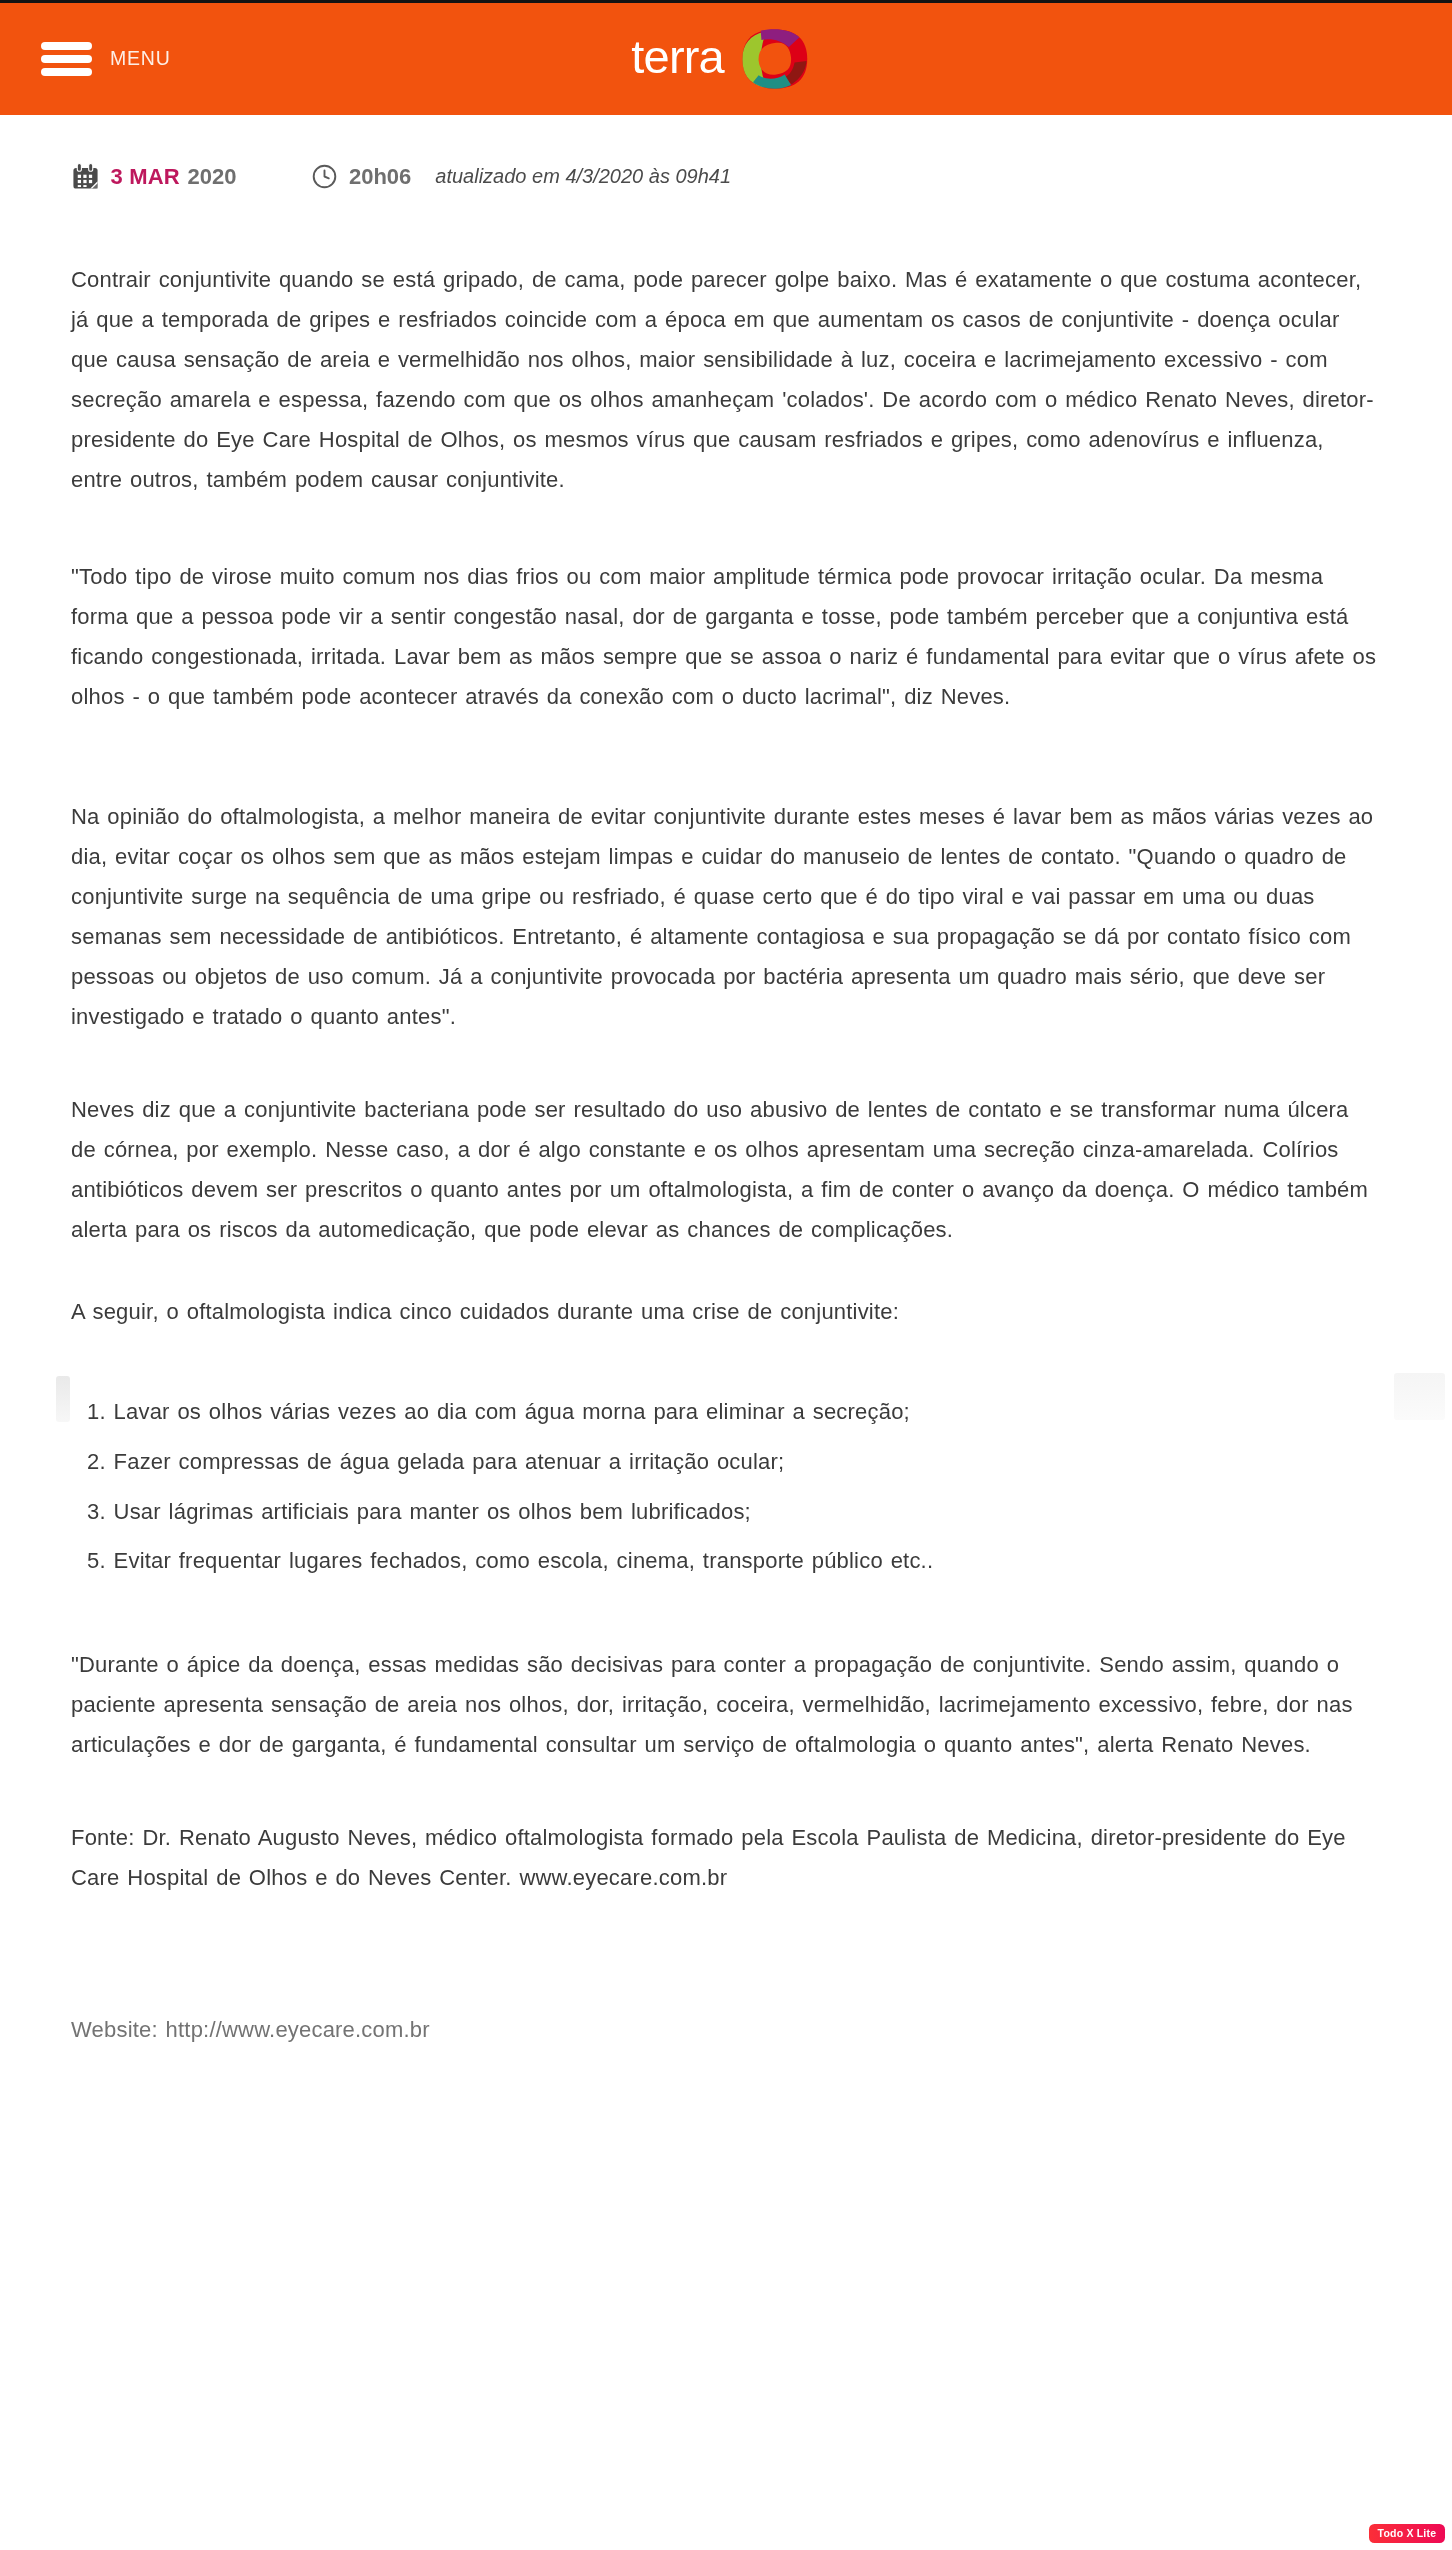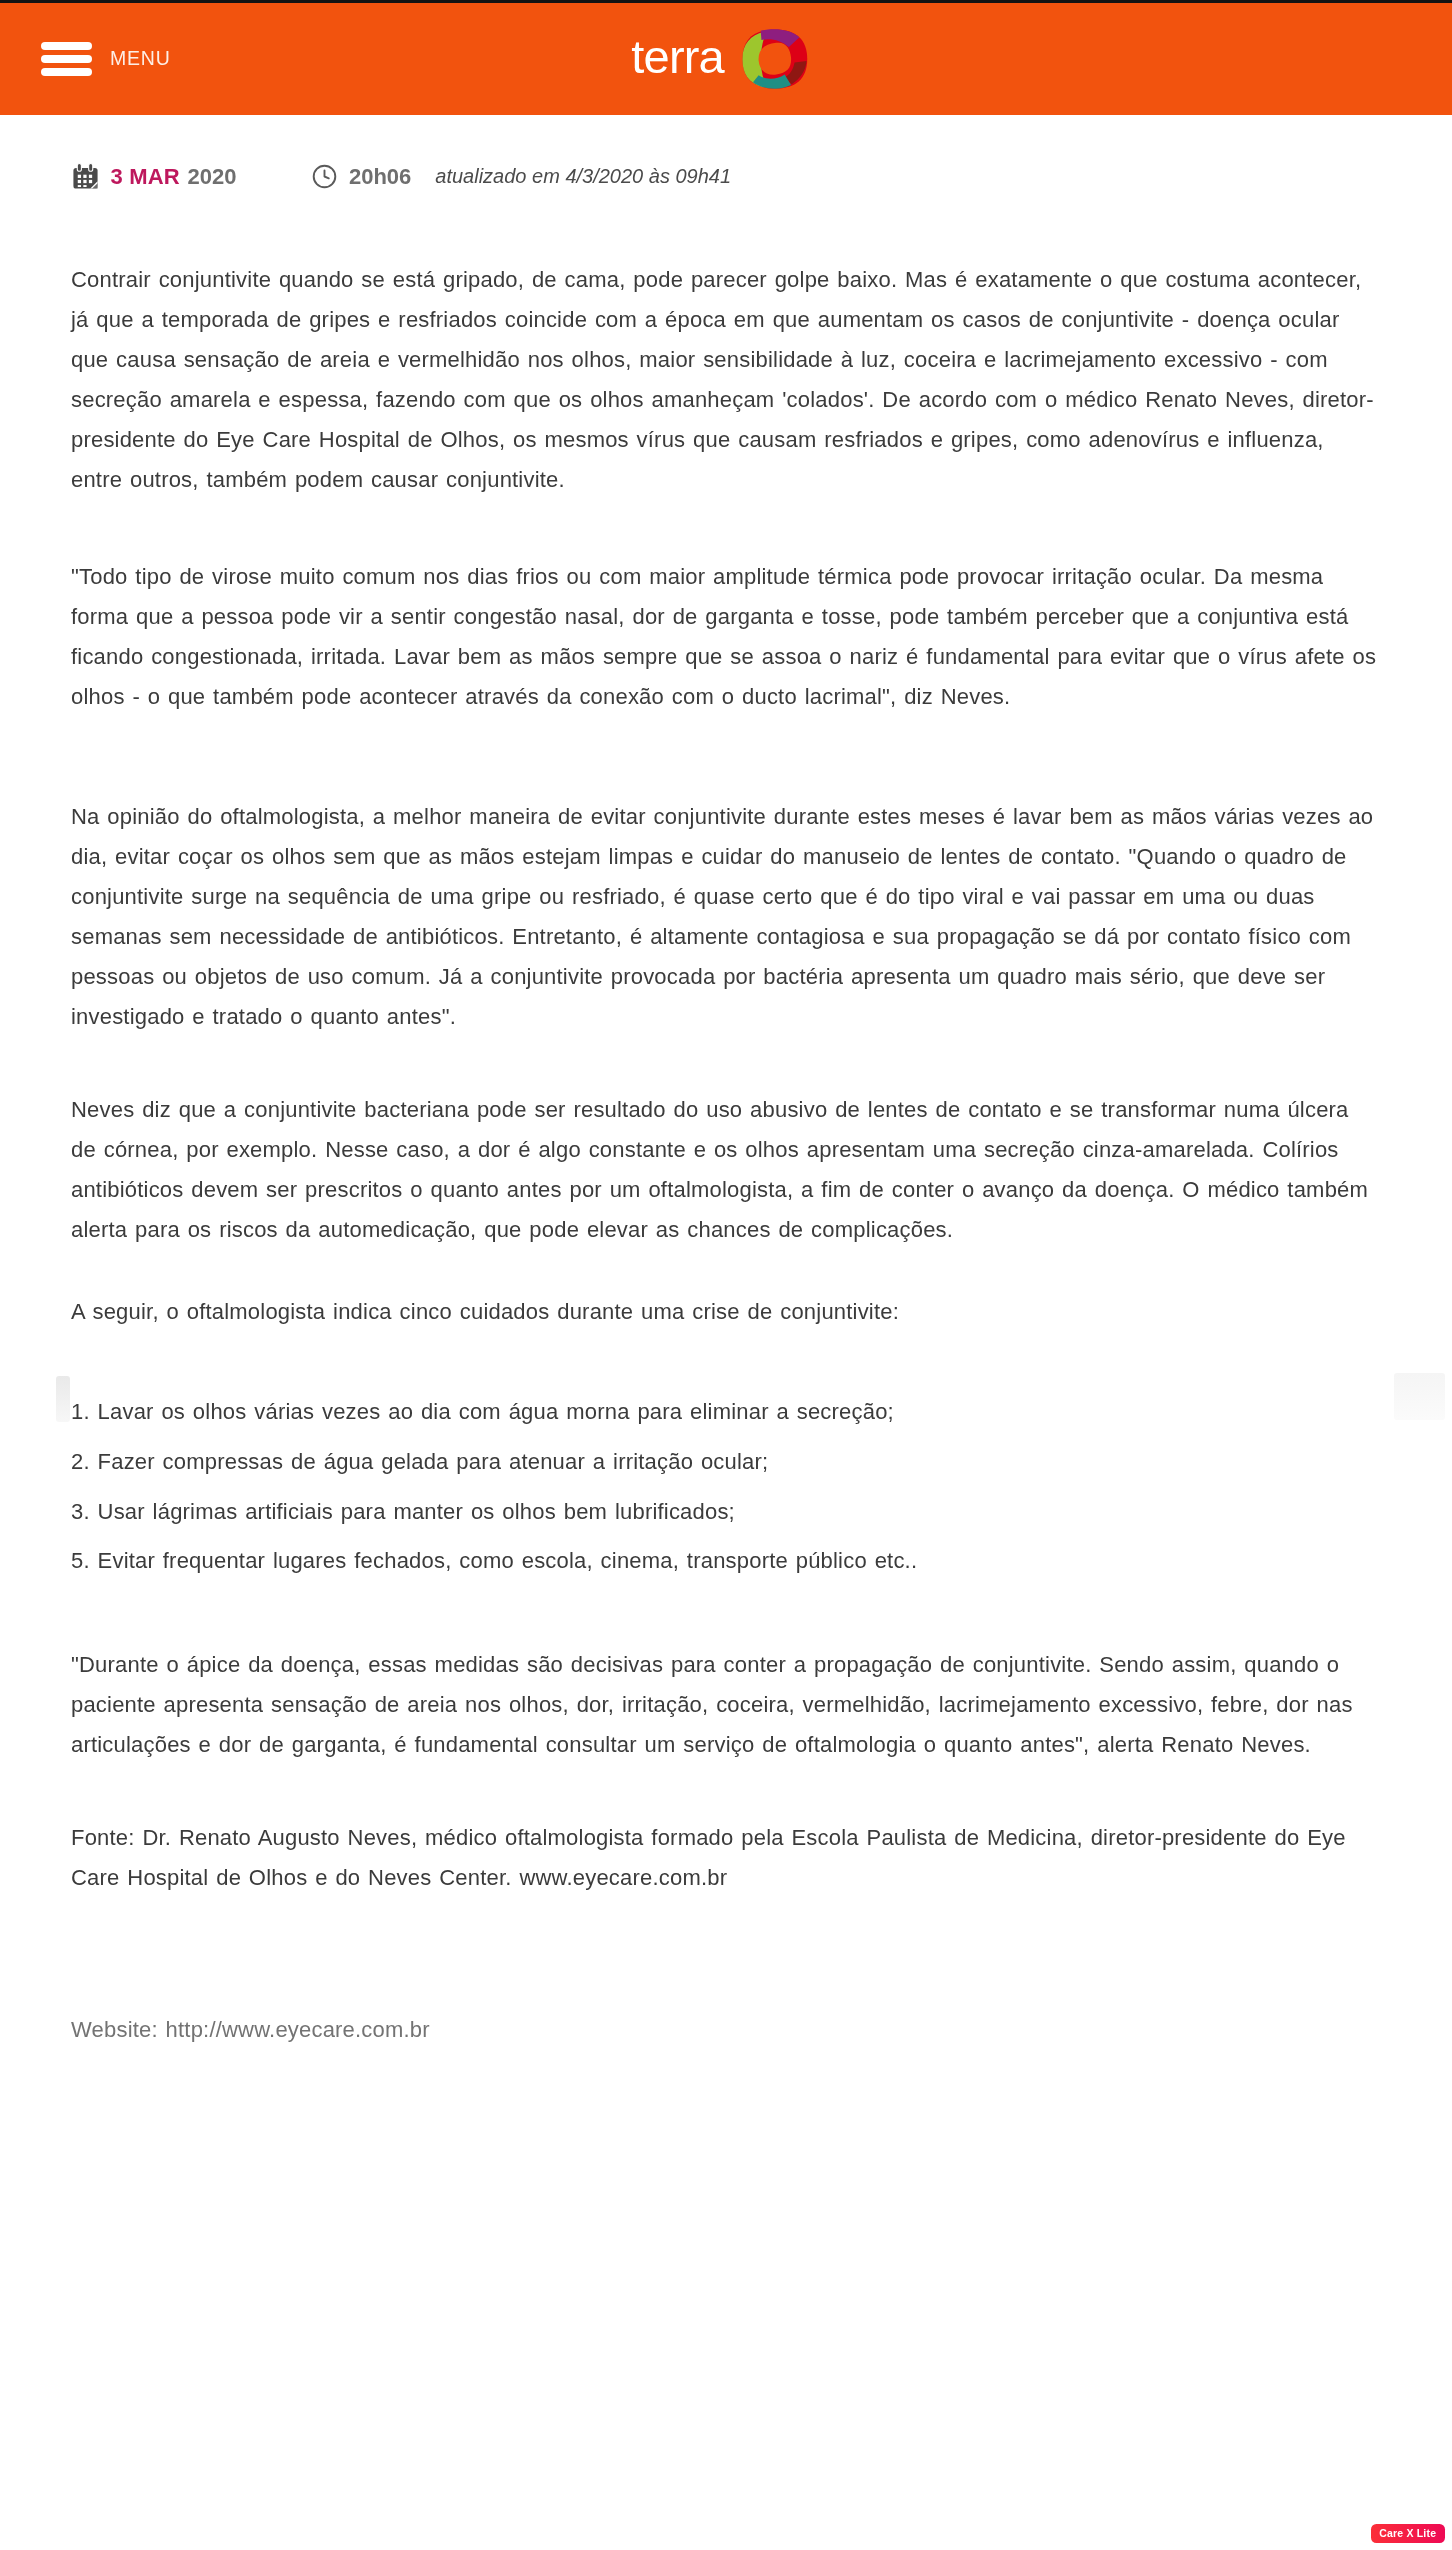--- a/index.html
+++ b/index.html
@@ -48,21 +48,21 @@
   .meta-updated { margin-left:24px; font-size:20px; font-style:italic; color:#4b4b4b; }
   .body-text {
     font-size:22px; line-height:40px; color:#3b3b3b;
     letter-spacing:0.2px; word-spacing:1.5px; font-weight:400;
   }
   .p-first   { margin-top:69px; }
   .p-quote2  { margin-top:57px; }
   .p-opinion { margin-top:80px; }
   .p-neves   { margin-top:53px; }
   .p-intro   { margin-top:42px; }
-  .care-list { margin-top:60px; list-style:none; }
+  .care-list { margin-top:60px; list-style:none;margin-left:16px; }
   .care-item { margin-bottom:9.8px; }
   .p-apex    { margin-top:64px; }
   .p-source  { margin-top:53px; }
   .p-website { margin-top:112px; color:#737373; }
   .scroll-indicator-left {
     position:absolute; left:56px; top:1376px; width:14.3px; height:46px;
     background:linear-gradient(180deg,#e9e9e9,#f7f7f7); border-radius:3px;
   }
   .scroll-indicator-right {
     position:absolute; left:1394px; top:1373px; width:51px; height:47px;
@@ -146,14 +146,14 @@
   </ul>
 
   <p class="body-text p-apex">"Durante o ápice da doença, essas medidas são decisivas para conter a propagação de conjuntivite. Sendo assim, quando o paciente apresenta sensação de areia nos olhos, dor, irritação, coceira, vermelhidão, lacrimejamento excessivo, febre, dor nas articulações e dor de garganta, é fundamental consultar um serviço de oftalmologia o quanto antes", alerta Renato Neves.</p>
   <p class="body-text p-source">Fonte: Dr. Renato Augusto Neves, médico oftalmologista formado pela Escola Paulista de Medicina, diretor-presidente do Eye Care Hospital de Olhos e do Neves Center. www.eyecare.com.br</p>
   <p class="body-text p-website">Website: http://www.eyecare.com.br</p>
 </main>
 
 <div class="scroll-indicator-left"></div>
 <div class="scroll-indicator-right"></div>
 
-<div class="watermark-badge">Care X Lite</div>
+<div class="watermark-badge">Todo X Lite</div>
 
 
 </body></html>

